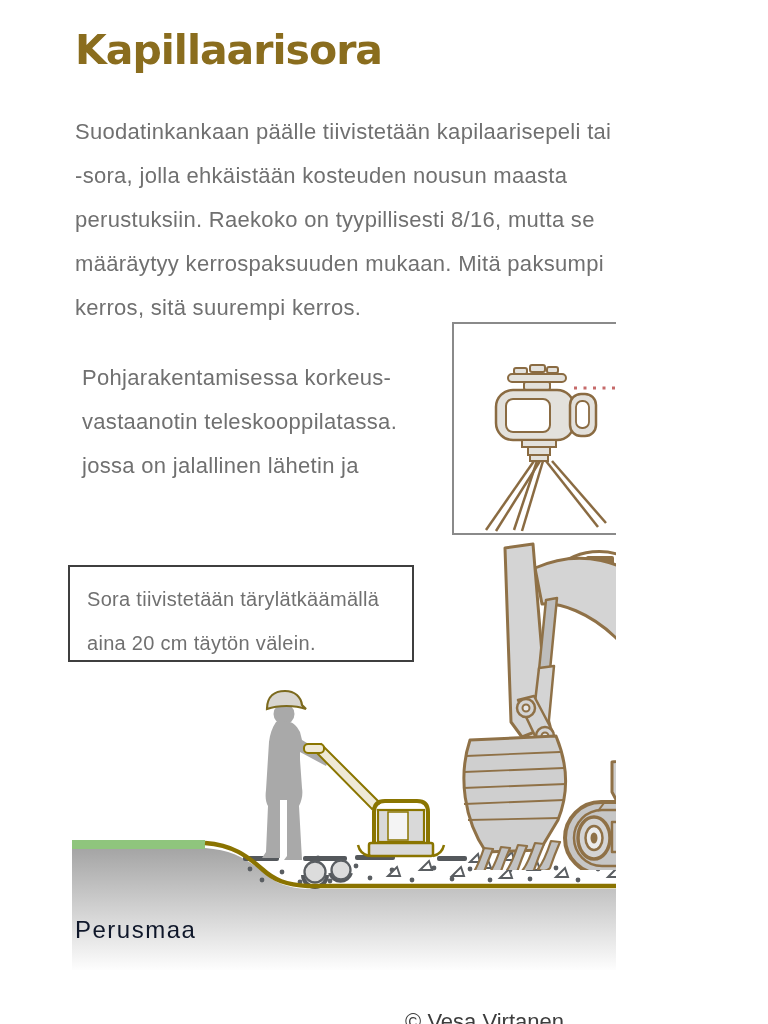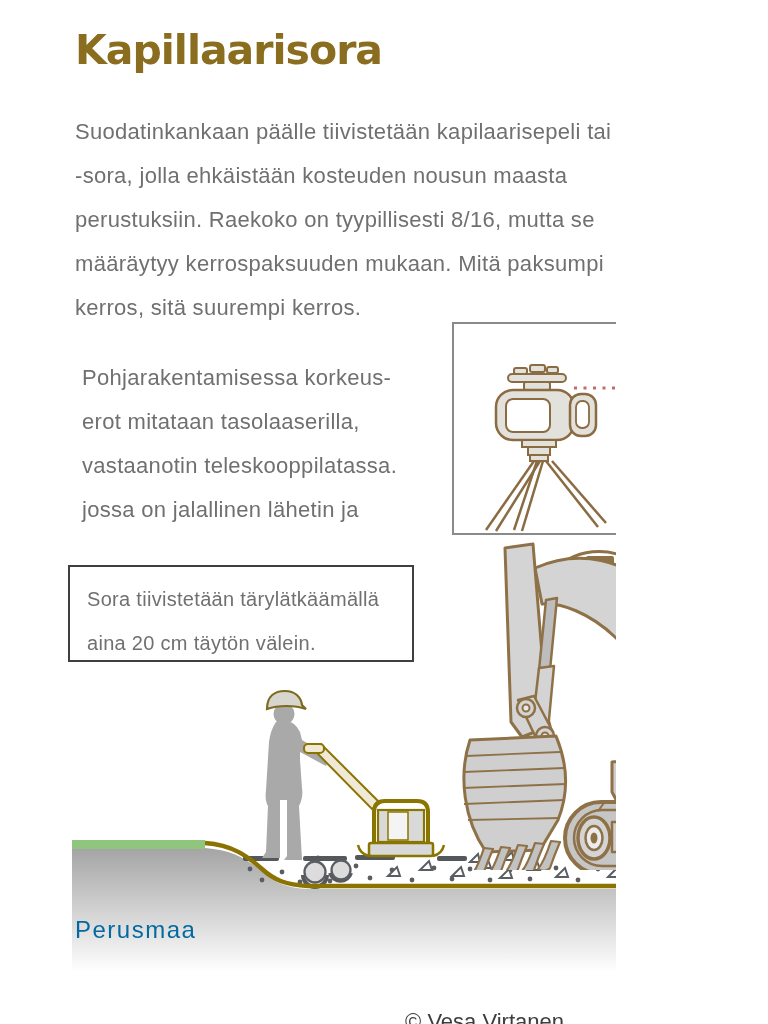--- a/index.html
+++ b/index.html
@@ -11,42 +11,41 @@
             line-height:44px;white-space:nowrap;}
   #para1{left:75px;top:110px;}
   #para2{left:75px;top:356px;margin-left:7px;}
   .figurebox{position:absolute;left:452px;top:322px;width:260px;height:213px;
              border:2px solid #8a8a8a;box-sizing:border-box;background:#fff;}
   .notebox{position:absolute;left:68px;top:565px;width:346px;height:97px;
            border:2px solid #3f3f3f;box-sizing:border-box;background:#fff;
            color:#707070;font-size:20px;letter-spacing:.3px;line-height:44px;
            padding:10px 0 4px 17px;white-space:nowrap;}
   #scene{position:absolute;left:0;top:540px;width:768px;height:460px;}
-  .groundlabel{position:absolute;left:75px;top:916px;font-size:24px;color:#0369a1;
+  .groundlabel{position:absolute;left:75px;top:916px;font-size:24px;color:#0f172a;
                letter-spacing:1.5px;text-align:center;}
   .copyright{position:absolute;right:52px;top:1009px;font-size:22px;color:#3d3d3d;}
 </style>
 </head>
 <body>
 
 <div id="page">
 
   <div class="title">Kapillaarisora</div>
 
   <div id="para1" class="bodytext">
     <div>Suodatinkankaan päälle tiivistetään kapilaarisepeli tai</div>
     <div>-sora, jolla ehkäistään kosteuden nousun maasta</div>
     <div>perustuksiin. Raekoko on tyypillisesti 8/16, mutta se</div>
     <div>määräytyy kerrospaksuuden mukaan. Mitä paksumpi</div>
     <div>kerros, sitä suurempi kerros.</div>
   </div>
 
   <div id="para2" class="bodytext">
     <div>Pohjarakentamisessa korkeus-</div>
-    <div>erot mitataan tasolaaserilla,</div>
     <div>vastaanotin teleskooppilatassa.</div>
     <div>jossa on jalallinen lähetin ja</div>
   </div>
 
   <div class="figurebox">
     <svg width="256" height="209" viewBox="454 324 256 209">
       <g stroke="#8a6b42" stroke-width="2" fill="#e3e1dc">
         <rect x="514" y="368" width="13" height="6" rx="2"></rect>
         <rect x="530" y="365" width="15" height="7" rx="2"></rect>
         <rect x="547" y="367" width="11" height="6" rx="2"></rect>

